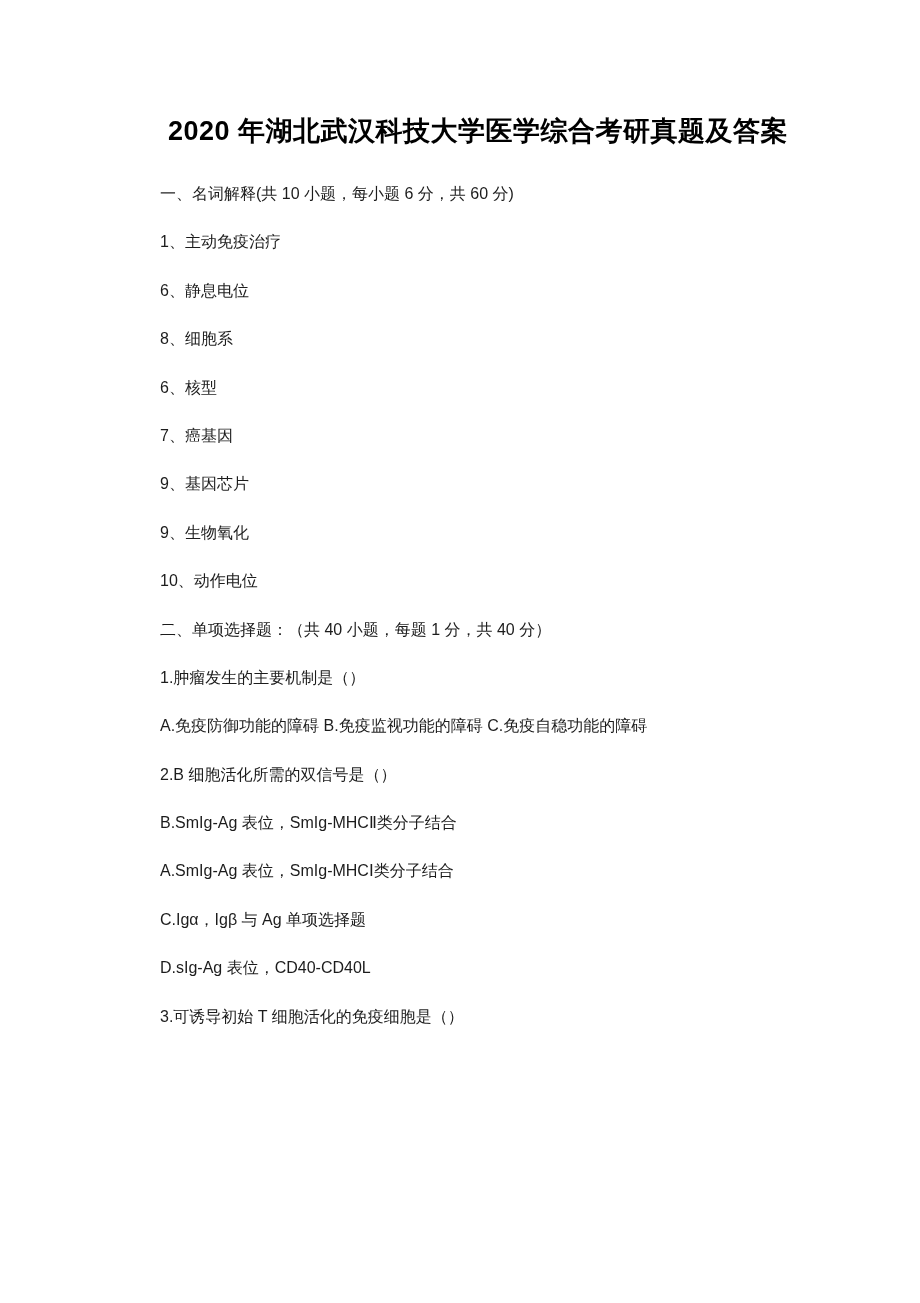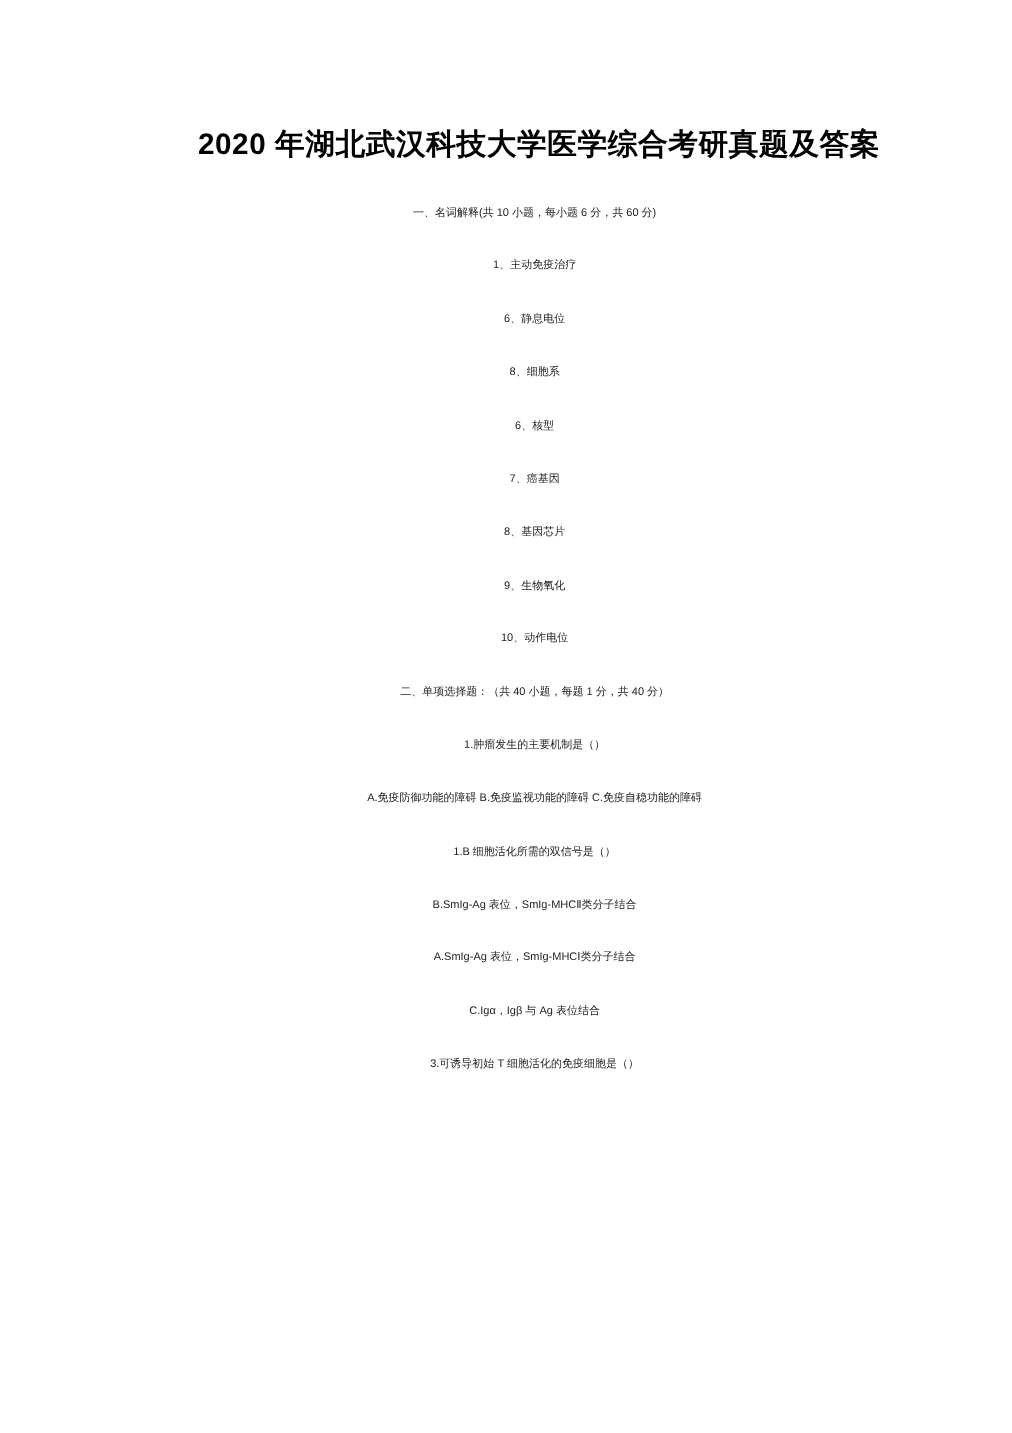--- a/index.html
+++ b/index.html
@@ -10,60 +10,60 @@
   .page {
     position: relative;
     width: 920px;
     height: 1303px;
     background: #ffffff;
     box-sizing: border-box;
     padding: 114px 108px 0 160px;
     font-family: "Liberation Sans", "DejaVu Sans", sans-serif;
     color: #1c1c1c;
     overflow: hidden;
-    text-align: center;
   }
   .doc-title {
     font-size: 27px;
     font-weight: bold;
     color: #000000;
     margin: 0 0 36px 8px;
     line-height: 34px;
     white-space: nowrap;
     letter-spacing: 0.5px;
   }
   .line {
-    font-size: 10px;
+    font-size: 16px;
     line-height: 20px;
     margin: 0 0 28.4px 0;
     white-space: nowrap;
     color: #1c1c1c;
   }
 </style>
 </head>
 <body>
 
 <div class="page">
 
   <h1 class="doc-title">2020 年湖北武汉科技大学医学综合考研真题及答案</h1>
 
   <p class="line">一、名词解释(共 10 小题，每小题 6 分，共 60 分)</p>
 
   <p class="line">1、主动免疫治疗</p>
   <p class="line">6、静息电位</p>
   <p class="line">8、细胞系</p>
   <p class="line">6、核型</p>
   <p class="line">7、癌基因</p>
-  <p class="line">8、基因芯片</p>
+  <p class="line">9、基因芯片</p>
   <p class="line">9、生物氧化</p>
   <p class="line">10、动作电位</p>
 
   <p class="line">二、单项选择题：（共 40 小题，每题 1 分，共 40 分）</p>
 
   <p class="line">1.肿瘤发生的主要机制是（）</p>
   <p class="line">A.免疫防御功能的障碍 B.免疫监视功能的障碍 C.免疫自稳功能的障碍</p>
-  <p class="line">1.B 细胞活化所需的双信号是（）</p>
+  <p class="line">2.B 细胞活化所需的双信号是（）</p>
   <p class="line">B.SmIg-Ag 表位，SmIg-MHCⅡ类分子结合</p>
   <p class="line">A.SmIg-Ag 表位，SmIg-MHCⅠ类分子结合</p>
-  <p class="line">C.Igα，Igβ 与 Ag 表位结合</p>
+  <p class="line">C.Igα，Igβ 与 Ag 单项选择题</p>
+  <p class="line">D.sIg-Ag 表位，CD40-CD40L</p>
   <p class="line">3.可诱导初始 T 细胞活化的免疫细胞是（）</p>
 
 </div>
 
 </body></html>

